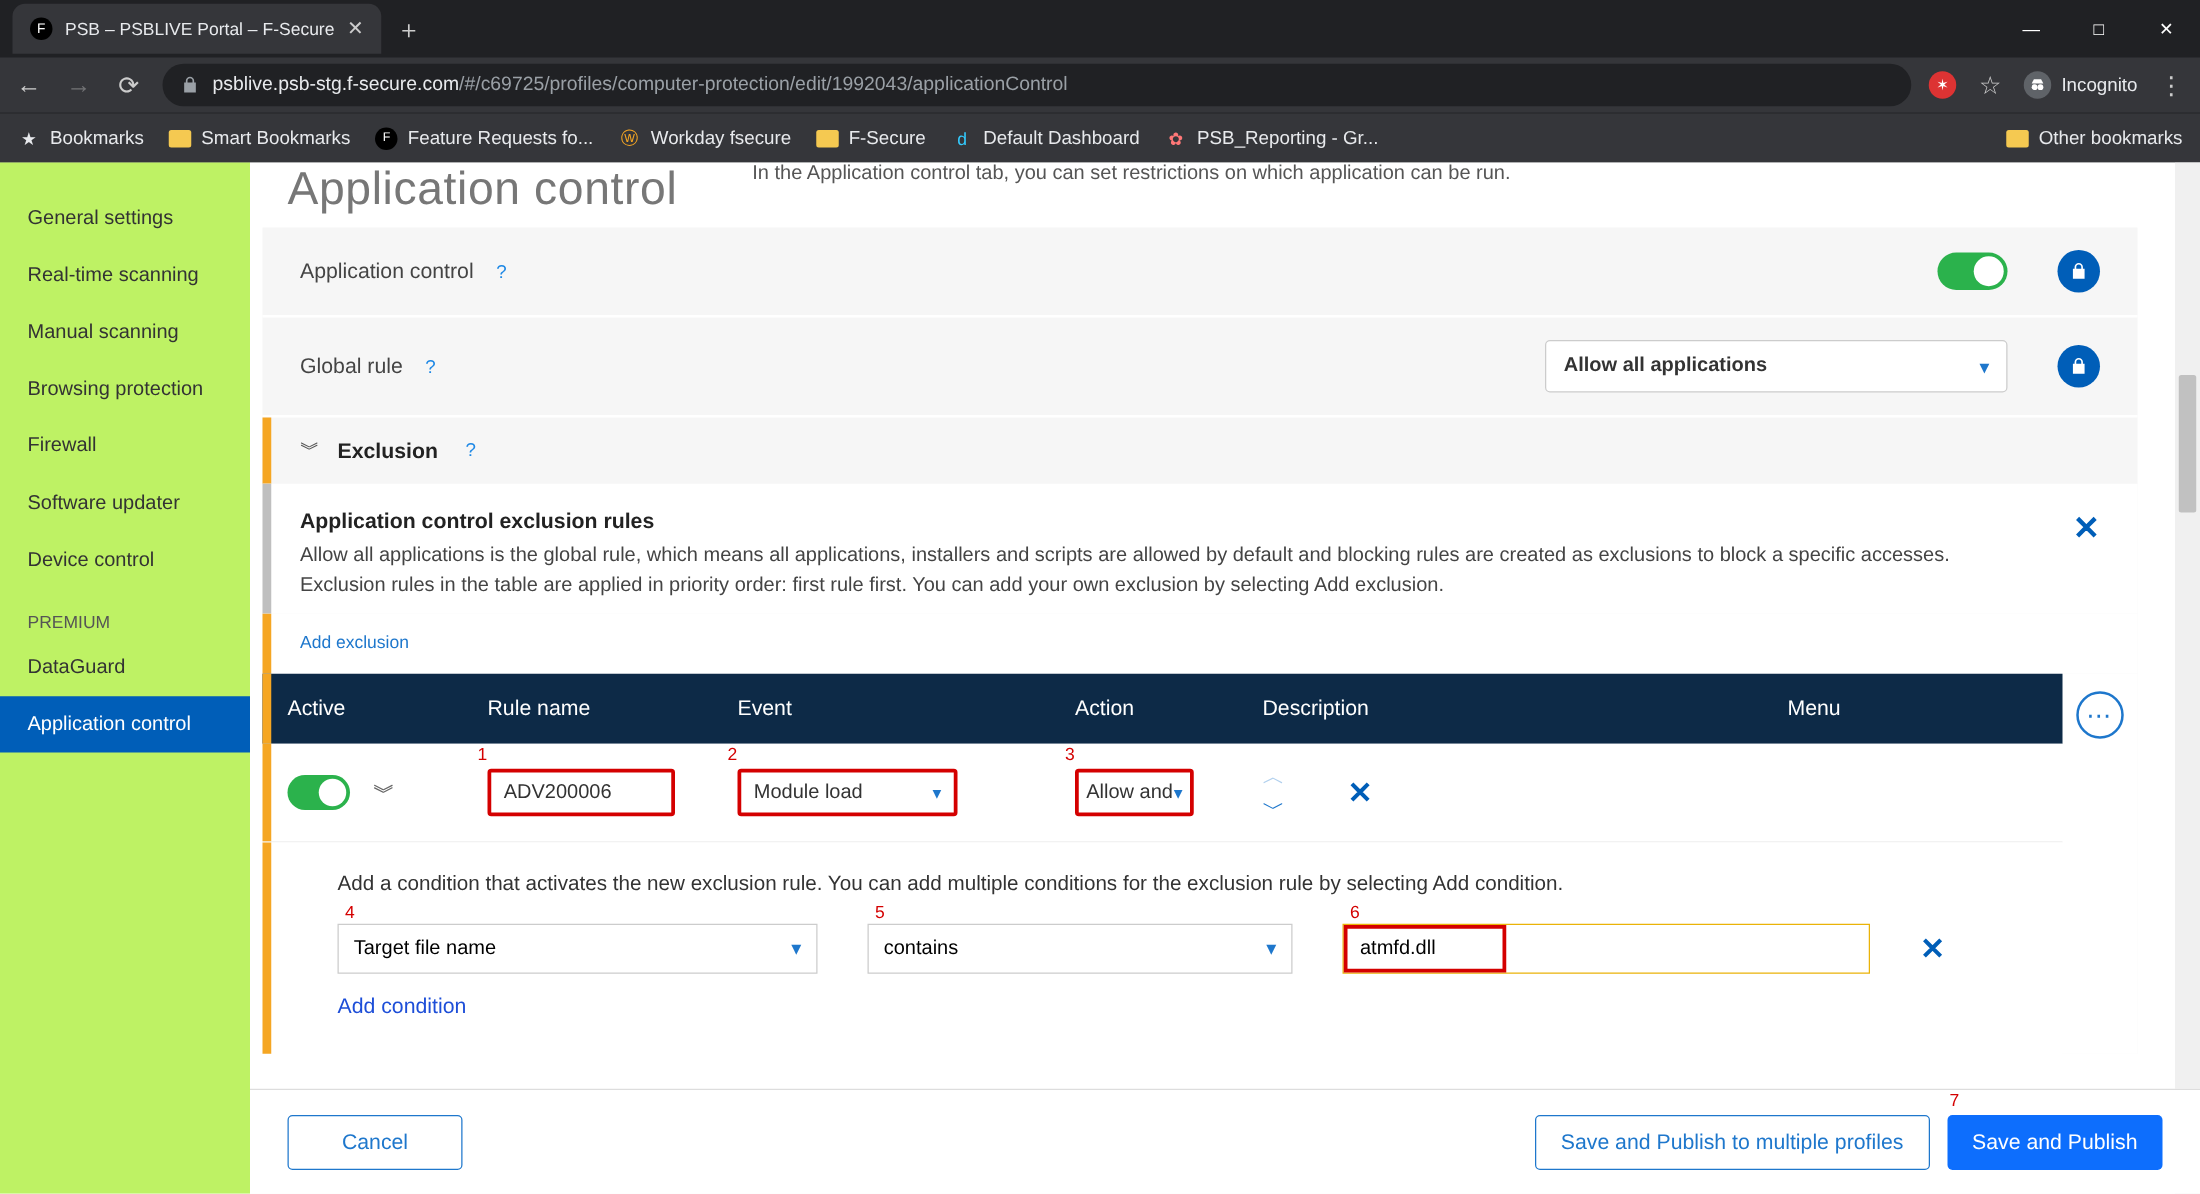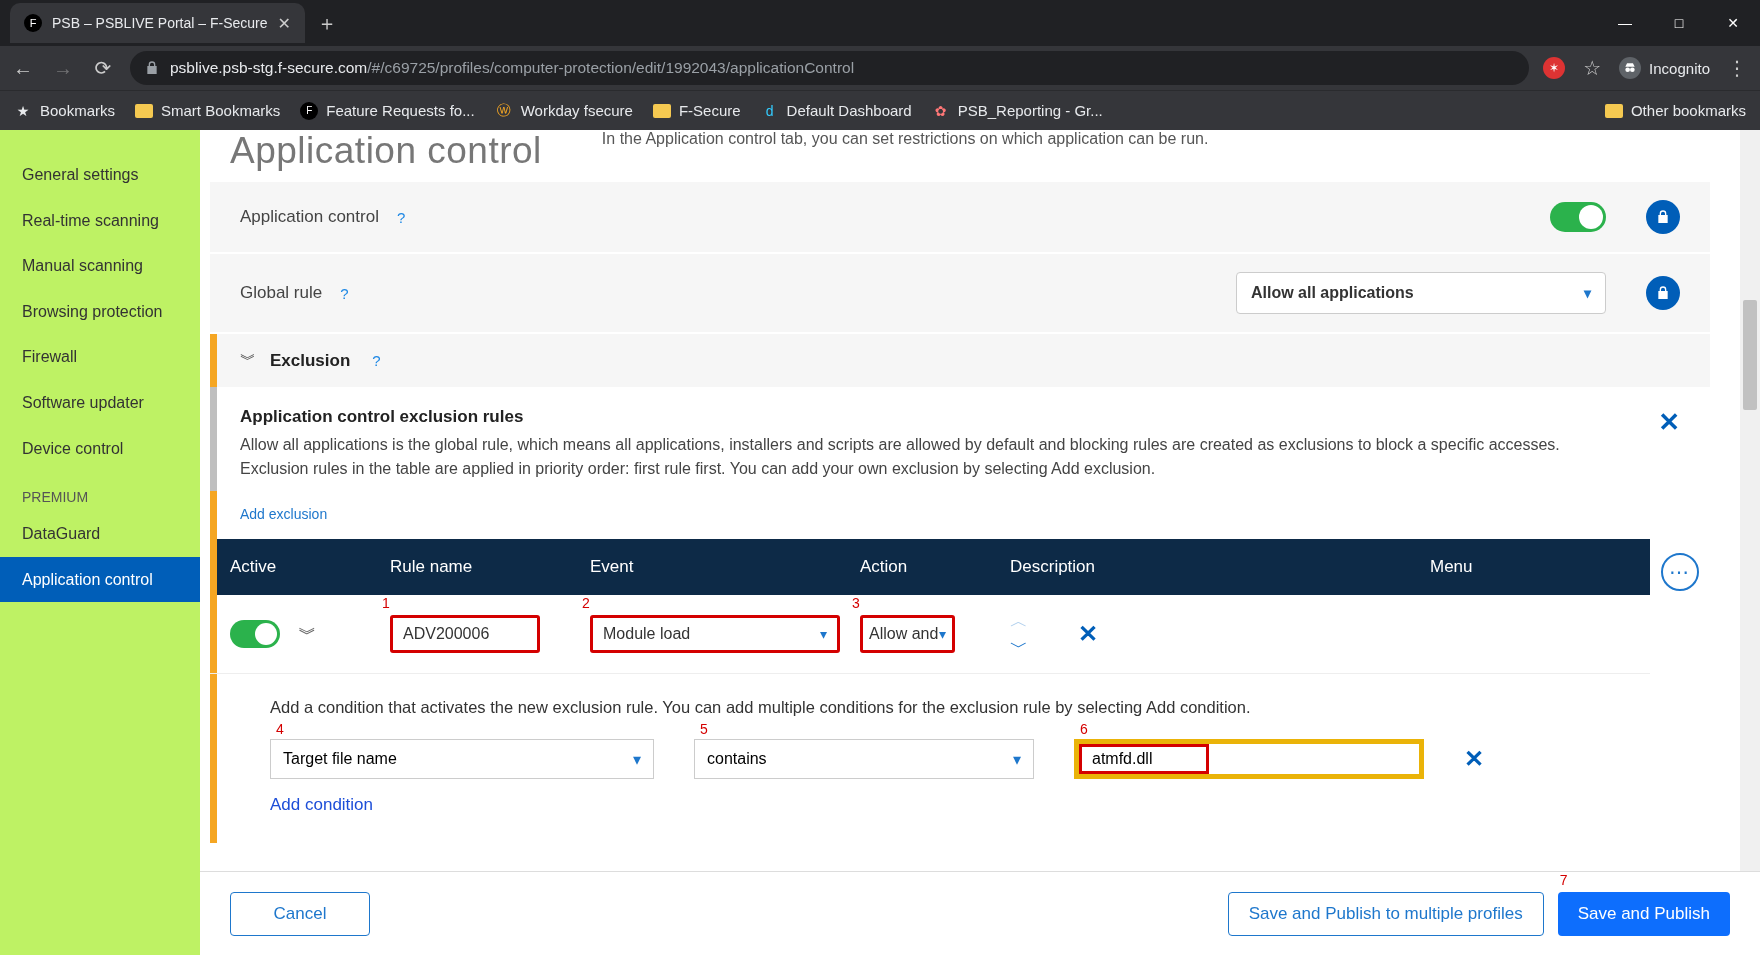--- a/index.html
+++ b/index.html
@@ -74,21 +74,21 @@
 .thead { display:flex; background:#0d2a47; color:#fff; position:relative; }
 .thead .cell { padding:18px 20px; font-size:17px; }
 .c-active{width:160px;} .c-name{width:200px;} .c-event{width:270px;} .c-action{width:150px;} .c-desc{width:420px;} .c-menu{flex:1;}
 .trow { display:flex; align-items:center; background:#fff; position:relative; min-height:76px; border-bottom:1px solid #eee; }
 .trow .obar { position:absolute;left:0;top:0;bottom:0;width:7px;background:#f5a623; }
 .trow .cell { padding:14px 20px; }
 .minitoggle { width:50px;height:28px;background:#2bb24c;border-radius:14px;position:relative;display:inline-block;vertical-align:middle; }
 .minitoggle .k { width:22px;height:22px;background:#fff;border-radius:50%;position:absolute;top:3px;left:25px; }
 .expand { display:inline-block;margin-left:14px;color:#666;font-size:18px;vertical-align:middle;cursor:pointer; }
 .input { background:#fff;border:1px solid #ccc;border-radius:3px;height:38px;padding:0 10px;font-size:16px;color:#333;display:flex;align-items:center; }
-.input.w1{width:150px;} .input.w2{width:250px;gap:12px;} .input.w3{width:95px;} .input.w4{width:395px;}
+.input.w1{width:150px;} .input.w2{width:176px;gap:12px;} .input.w3{width:95px;} .input.w4{width:395px;}
 .redbox { border:3px solid #d40000; }
 .redlabel { position:absolute; color:#d40000; font-size:14px; font-weight:400; }
 .menuarrows { display:flex;flex-direction:column;align-items:center;gap:2px;color:#1e77cc;font-size:18px; }
 .menuarrows .up { opacity:.35; }
 
 .condbox { background:#fff; padding:24px 40px 28px 60px; position:relative; }
 .condbox p { font-size:16.5px; color:#333; margin-bottom:22px; }
 .condrow { display:flex; gap:40px; align-items:center; }
 .sel { background:#fff;border:1px solid #ccc;height:40px;display:flex;align-items:center;justify-content:space-between;padding:0 12px;font-size:16px;cursor:pointer; }
 .sel .cv { color:#1e77cc; }
@@ -312,21 +312,21 @@
                   </div>
                   <div style="position:relative">
                     <span class="redlabel" style="top:-18px;left:6px">5</span>
                     <div class="sel redbox" style="width:340px">
                       <span>contains</span>
                         <span class="cv">▾</span>
                     </div>
                   </div>
                   <div style="position:relative;display:flex;align-items:center;gap:40px">
                     <span class="redlabel" style="top:-18px;left:6px">6</span>
-                    <div style="display:flex;border:5px solid #eab308;width:350px;height:40px;align-items:flex-end">
+                    <div style="display:flex;border:1px solid #eab308;width:422px;height:40px;align-items:flex-end">
                       <div class="redbox" style="height:100%;display:flex;align-items:center;padding:0 10px;min-width:130px">
                         <span>atmfd.dll</span>
                       </div>
                       <div style="flex:1"></div>
                     </div>
                     <span class="xicon" style="font-size:24px">✕</span>
                   </div>
                 </div>
                 <span class="addcond">Add condition</span>
               </div>

